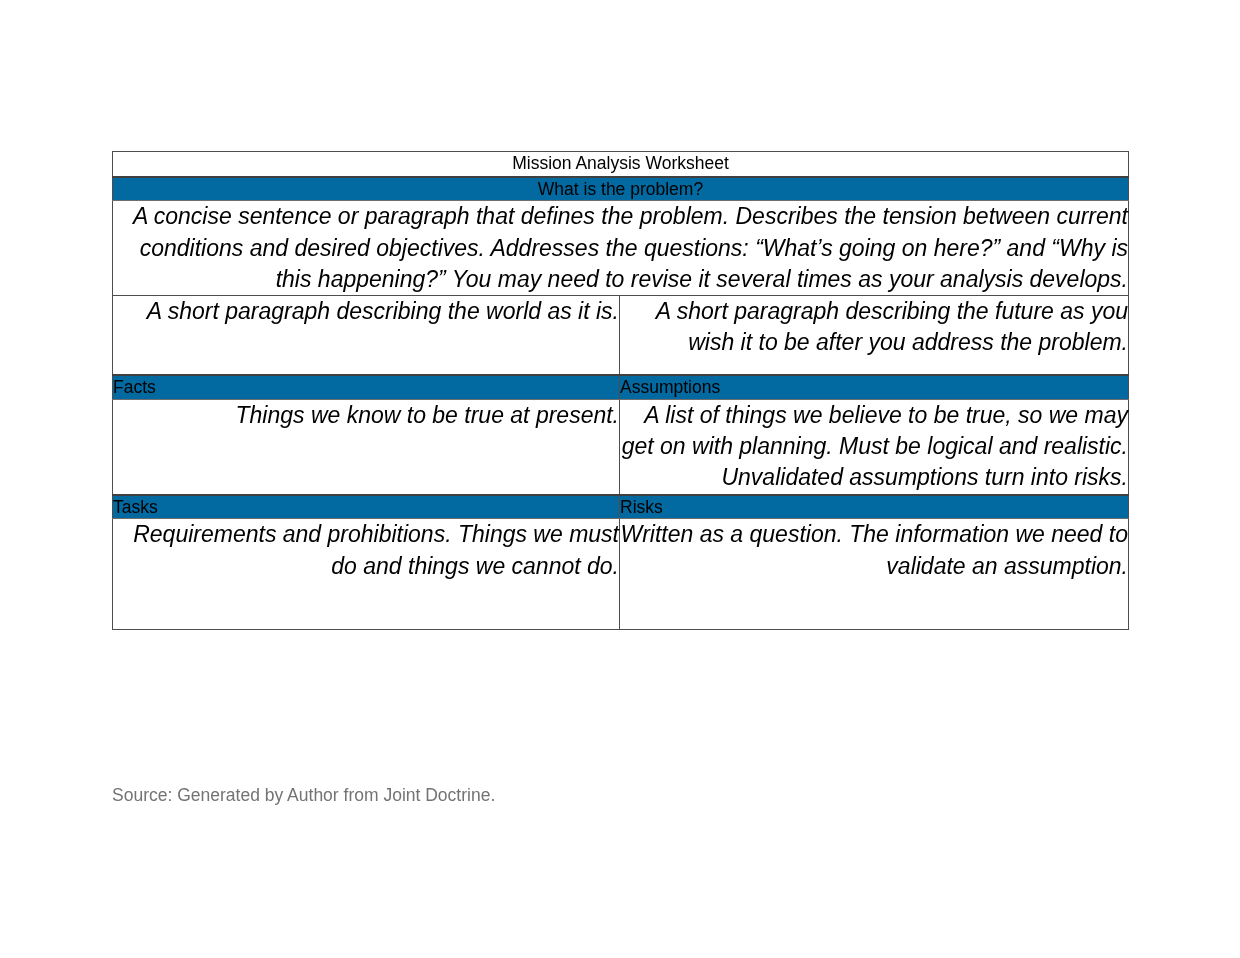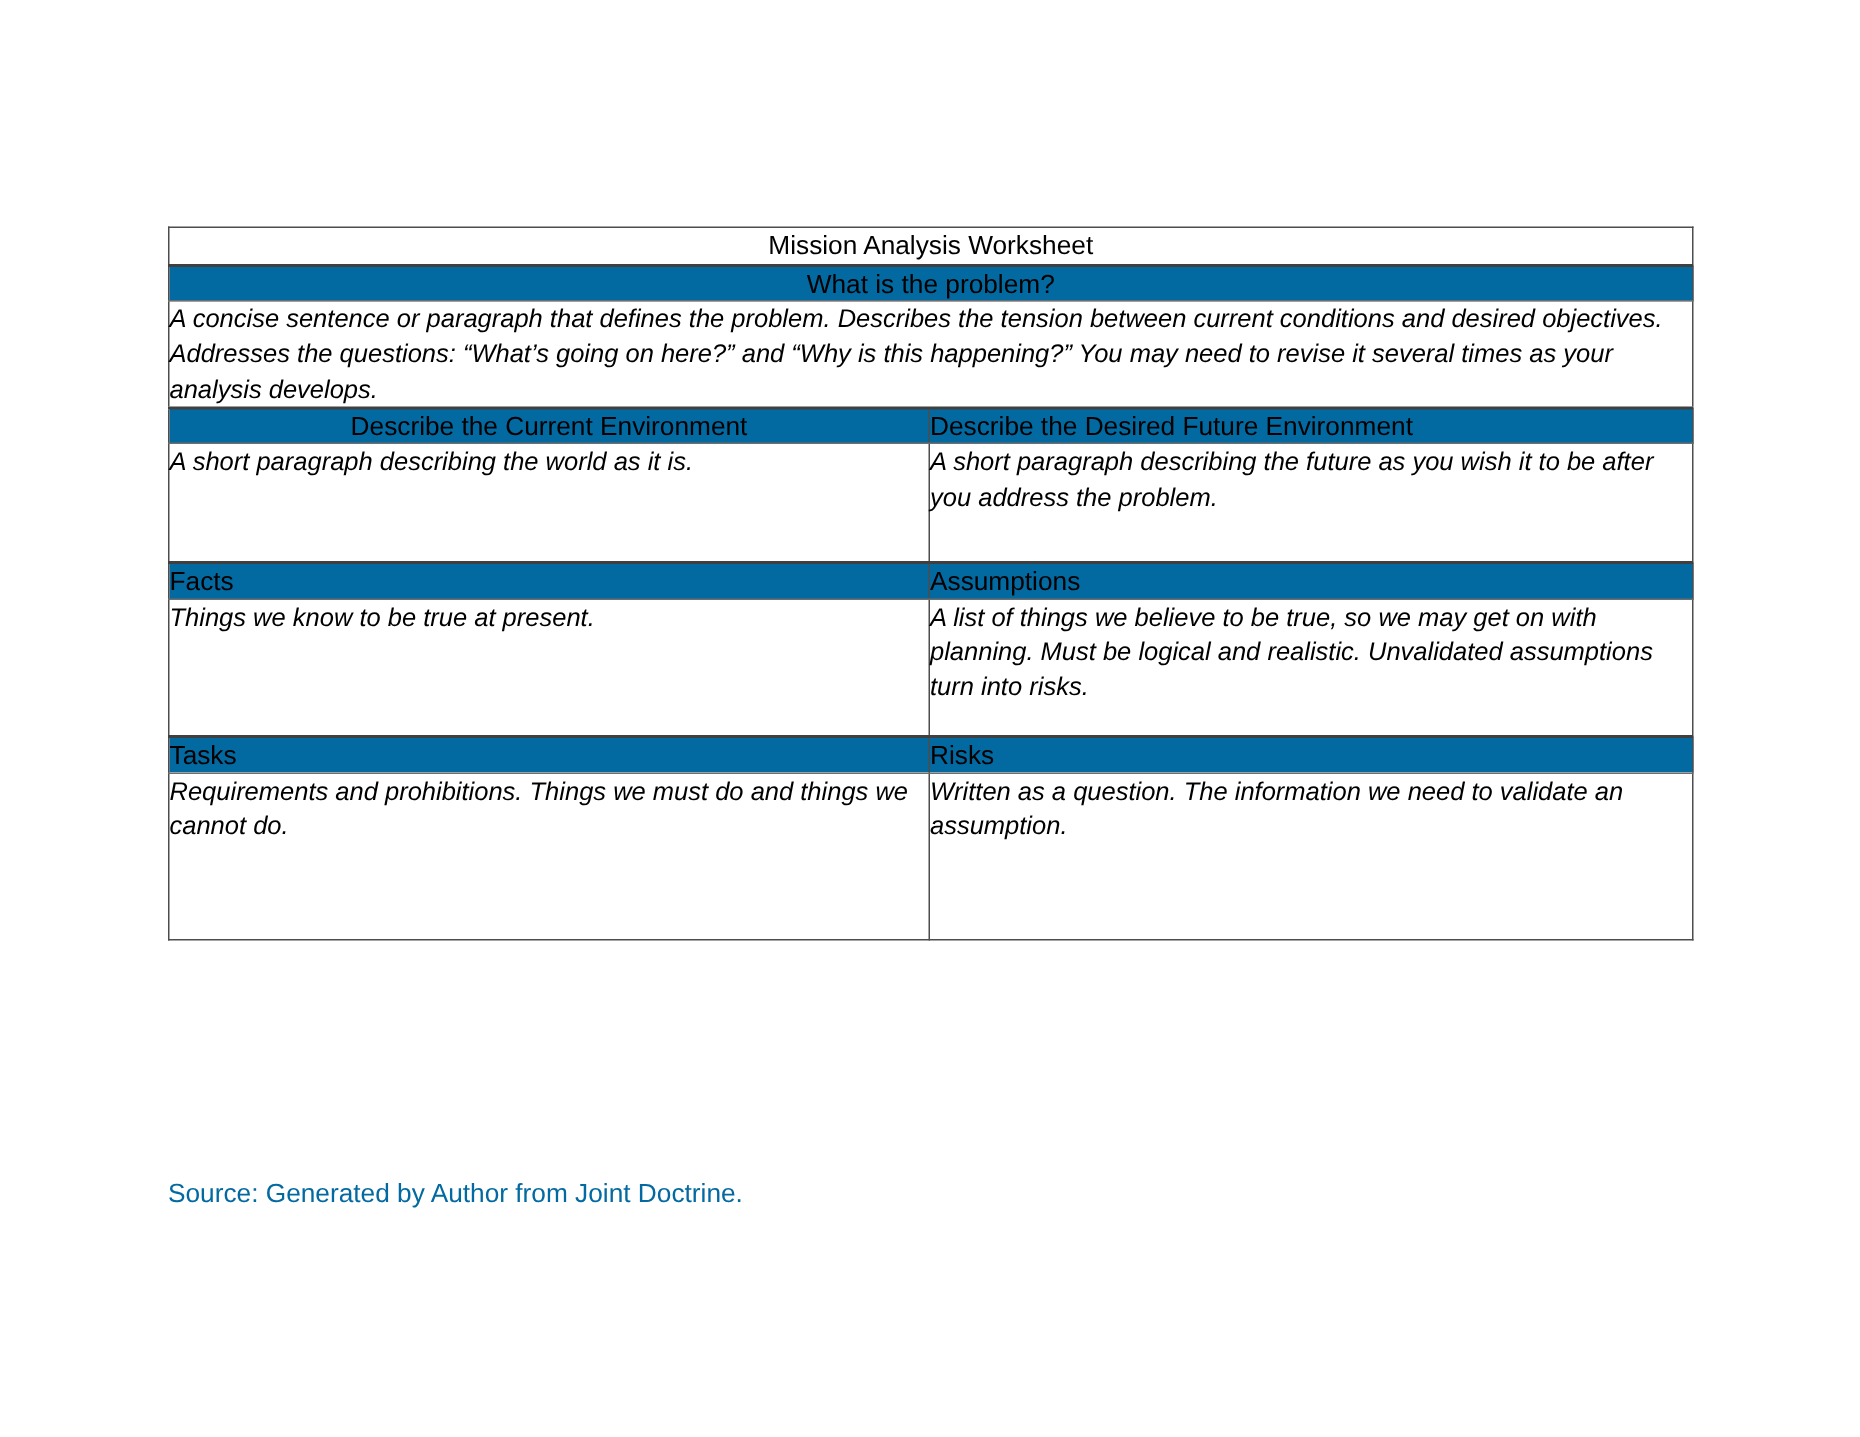--- a/index.html
+++ b/index.html
@@ -62,42 +62,42 @@
     height: 20px;
     border-top: 2px solid #404040 !important;
     border-bottom: 1px solid #6e6e6e !important;
   }
   .band.center { text-align: center; }
   .band.left   { text-align: left; }
 
   
   .body-cell {
     background: #ffffff;
-    font-size: 17px;
+    font-size: 23px;
     font-style: italic;
     line-height: 1.36;
     padding: 5px 9px 6px 9px;
-    text-align: left;
+    text-align: right;
   }
 
   
   .h-problem  { height: 68px; }
   .h-env      { height: 78px; margin-left: 48px; }
   .h-facts    { height: 90px; }
   .h-limits   { height: 110px; }
   .h-tasks    { height: 123px; }
 
   
   #caption {
     position: absolute;
     left: 112px;
     top: 784px;
     font-size: 17.5px;
     line-height: 1.3;
-    color: #0369a1;
+    color: #737373;
     white-space: nowrap;
   }
 </style>
 </head>
 <body>
 
 <div id="page">
 
   <div id="worksheet-wrap">
     <table class="worksheet">
@@ -112,24 +112,20 @@
         </tr>
 
         <tr>
           <td class="band center" colspan="2">What is the problem?</td>
         </tr>
 
         <tr>
           <td class="body-cell h-problem" colspan="2">A concise sentence or paragraph that defines the problem. Describes the tension between current conditions and desired objectives. Addresses the questions: “What’s going on here?” and “Why is this happening?” You may need to revise it several times as your analysis develops.</td>
         </tr>
 
-        <tr>
-          <td class="band center">Describe the Current Environment</td>
-          <td class="band left">Describe the Desired Future Environment</td>
-        </tr>
 
         <tr>
           <td class="body-cell h-env">A short paragraph describing the world as it is.</td>
           <td class="body-cell h-env">A short paragraph describing the future as you wish it to be after you address the problem.</td>
         </tr>
 
         <tr>
           <td class="band left">Facts</td>
           <td class="band left">Assumptions</td>
         </tr>

